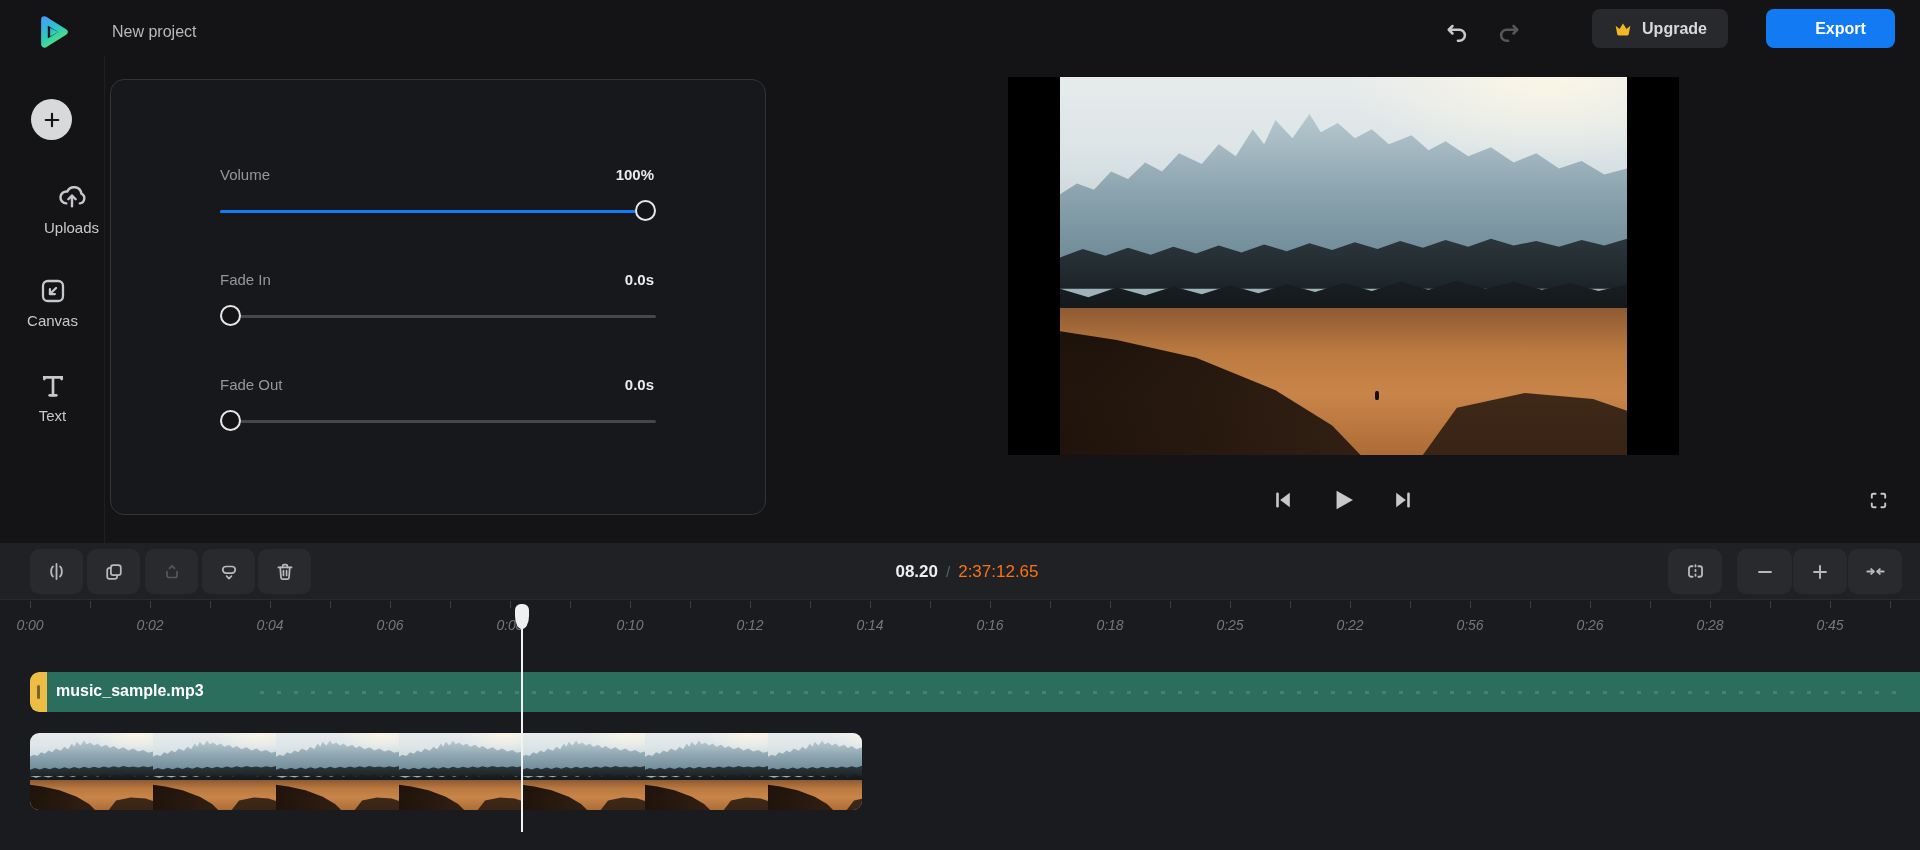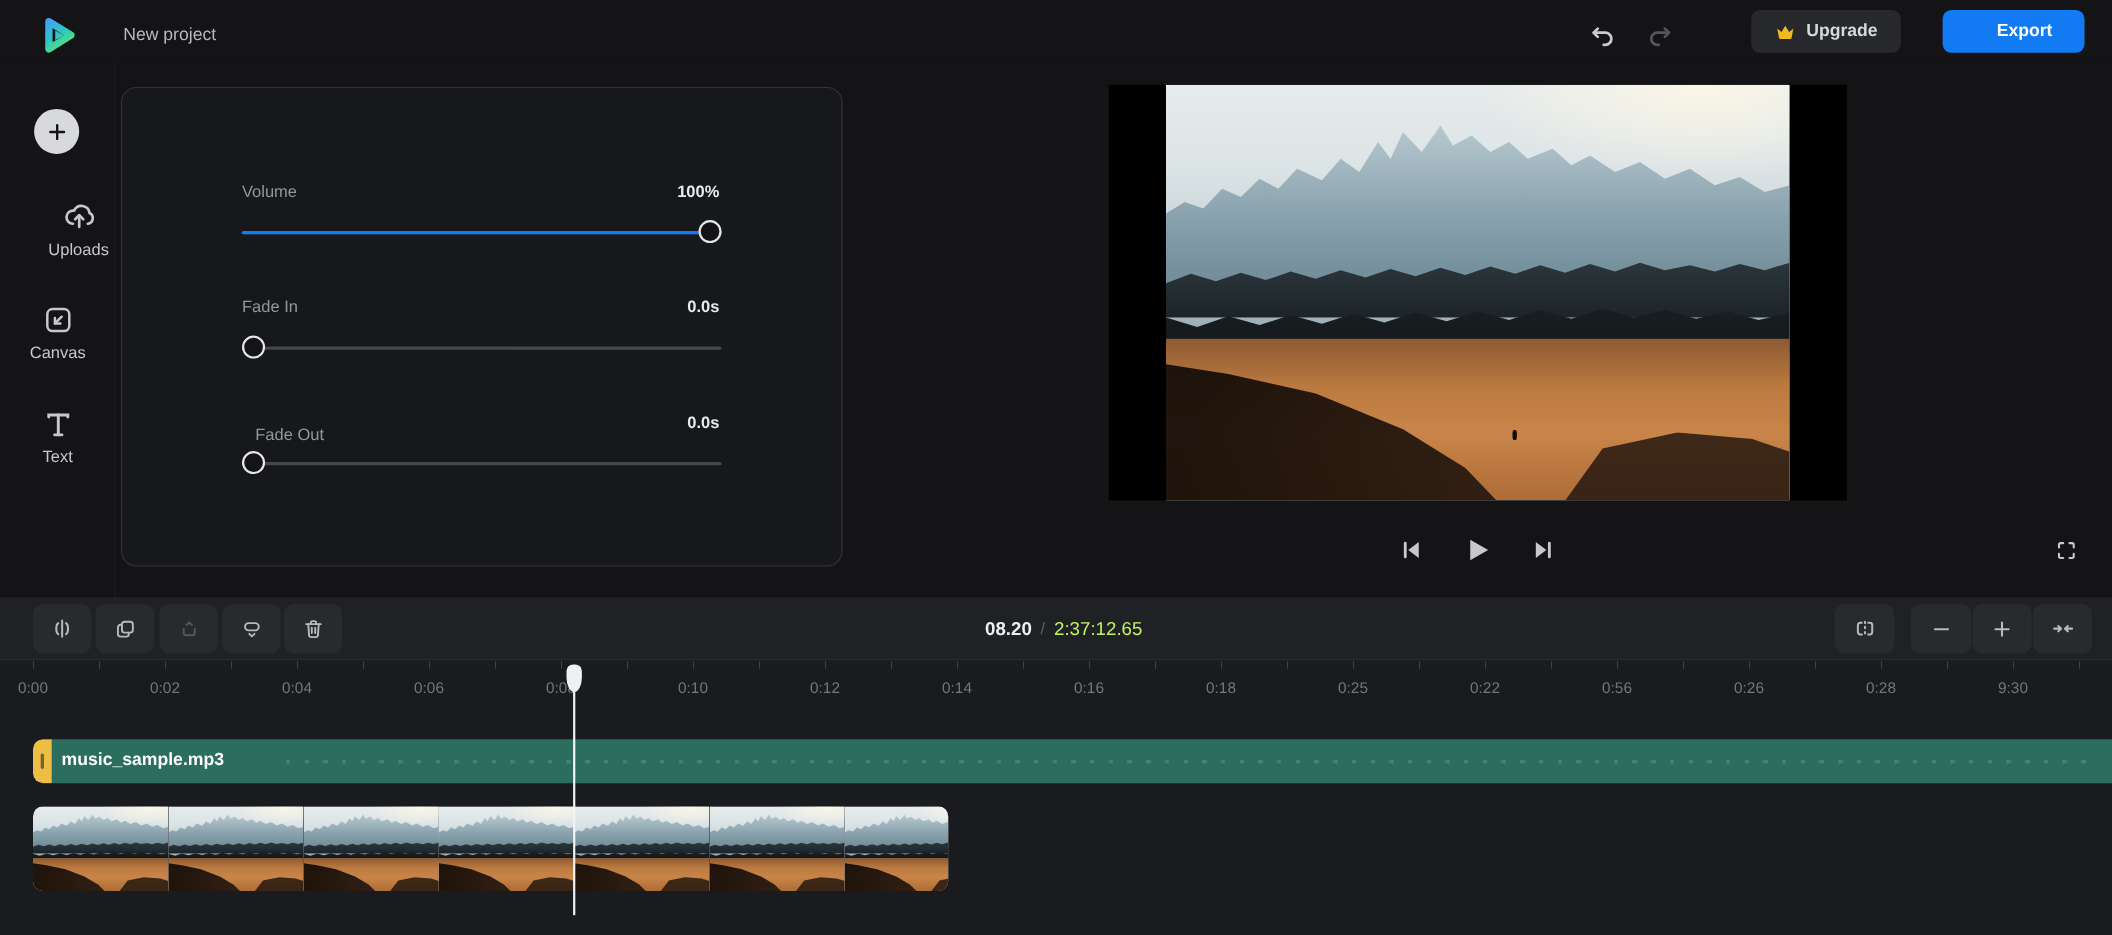--- a/index.html
+++ b/index.html
@@ -35,21 +35,21 @@
            border:1px solid #323438; border-radius:14px; }
   .prow-label { position:absolute; left:109px; font-size:15px; color:#94979c; }
   .prow-value { position:absolute; right:111px; font-size:15px; font-weight:700; color:#e9ebed; }
   .slider { position:absolute; left:109px; width:436px; height:22px; cursor:pointer; }
   .slider .track { position:absolute; left:0; right:0; top:10px; height:2.5px; border-radius:2px; background:#45474b; }
   .slider .fill  { position:absolute; left:0; top:10px; height:2.5px; border-radius:2px; background:#127af3; }
   .slider .handle { position:absolute; top:0; width:21px; height:21px; border-radius:50%;
                     background:#141416; border:2.5px solid #e4e6e8; }
   .r-volume-label { top:86px; }  .r-volume-value { top:86px; }  .s-volume { top:120px; }
   .r-fadein-label { top:191px; } .r-fadein-value { top:191px; } .s-fadein { top:225px; }
-  .r-fadeout-label { top:307px;margin-left:12px; } .r-fadeout-value { top:296px; } .s-fadeout { top:330px; }
+  .r-fadeout-label { top:296px; } .r-fadeout-value { top:296px; } .s-fadeout { top:330px; }
 
   
   .player-frame { position:absolute; left:1008px; top:77px; width:671px; height:378px; background:#000; }
   .photo { position:absolute; left:52px; top:0; width:567px; height:378px; overflow:hidden; }
 
   .scene { position:absolute; inset:0; overflow:hidden; background:linear-gradient(180deg,#e7ebec 0%,#dde5e7 18%,#ccd7da 34%,#b4c4ca 46%,#9fb2ba 50%); }
   .scene .glow { position:absolute; inset:0 0 50% 0;
     background:radial-gradient(ellipse 55% 70% at 86% 0%, rgba(252,247,230,0.95), rgba(252,247,230,0) 65%); }
   .scene .mtns { position:absolute; left:0; right:0; top:9%; height:40%;
     background:linear-gradient(180deg,#b9cad1 0%,#8aa3ae 55%,#6e8b97 100%);
@@ -79,23 +79,23 @@
   .tl-toolbar { position:absolute; left:0; top:0; width:1920px; height:57px; background:#202124; border-bottom:1px solid #2b2c2f; }
   .tool-btn { position:absolute; top:6px; width:53px; height:45px; background:#292a2d; border-radius:9px;
               display:flex; align-items:center; justify-content:center; color:#b7b9bc; cursor:pointer; }
   .tool-btn.disabled { color:#55575b; cursor:default; }
   .tb-split{left:30px;} .tb-copy{left:87px;} .tb-extract{left:145px;} .tb-cover{left:202px;} .tb-delete{left:258px;}
   .tb-snap{left:1668px;width:54px;} .tb-zoomout{left:1737px;width:55px;} .tb-zoomin{left:1793px;width:54px;} .tb-fit{left:1848px;width:54px;}
   .timecode { position:absolute; left:967px; top:0; height:57px; transform:translateX(-50%);
               display:flex; align-items:center; gap:8px; white-space:nowrap; }
   .tc-cur { font-size:17px; font-weight:700; color:#eceeef; }
   .tc-sep { font-size:15px; color:#5d6065; }
-  .tc-total { font-size:17px; color:#bef264; }
-
-  .ruler { position:absolute; left:0; top:57px; width:1920px; height:48px; cursor:pointer; }
+  .tc-total { font-size:17px; color:#f97316; }
+
+  .ruler { position:absolute; left:0; top:57px; width:1920px; height:48px; cursor:pointer;font-style:italic; }
   .tick { position:absolute; top:1px; width:1px; height:7px; background:#3e4044; }
   .rlabel { position:absolute; top:17px; transform:translateX(-50%); font-size:14px; color:#73767b; }
 
   .audio-clip { position:absolute; left:30px; top:129px; width:1895px; height:40px; background:#2c6e5e;
                 border-radius:9px 0 0 9px; cursor:pointer; overflow:hidden; }
   .audio-clip .dots { position:absolute; left:230px; right:20px; top:19px; height:3px;
       background:repeating-linear-gradient(90deg, rgba(255,255,255,0.13) 0 4px, rgba(255,255,255,0) 4px 17px); }
   .clip-handle { position:absolute; left:0; top:0; width:17px; height:40px; background:#eebd45; border-radius:9px 0 0 9px; cursor:ew-resize; }
   .clip-handle .grip { position:absolute; left:7px; top:13px; width:3px; height:14px; background:rgba(20,30,20,0.55); border-radius:2px; }
   .clip-name { position:absolute; left:26px; top:10px; font-size:16px; font-weight:700; color:#fff; }
@@ -378,21 +378,21 @@
         <div class="rlabel" style="left: 630px;">0:10</div>
         <div class="rlabel" style="left: 750px;">0:12</div>
         <div class="rlabel" style="left: 870px;">0:14</div>
         <div class="rlabel" style="left: 990px;">0:16</div>
         <div class="rlabel" style="left: 1110px;">0:18</div>
         <div class="rlabel" style="left: 1230px;">0:25</div>
         <div class="rlabel" style="left: 1350px;">0:22</div>
         <div class="rlabel" style="left: 1470px;">0:56</div>
         <div class="rlabel" style="left: 1590px;">0:26</div>
         <div class="rlabel" style="left: 1710px;">0:28</div>
-        <div class="rlabel" style="left: 1830px;">9:30</div>
+        <div class="rlabel" style="left: 1830px;">0:45</div>
       </div>
 
     <div class="audio-clip">
       <div class="dots"></div>
       <div class="clip-handle">
         <div class="grip"></div>
       </div>
       <div class="clip-name">music_sample.mp3</div>
     </div>
 

